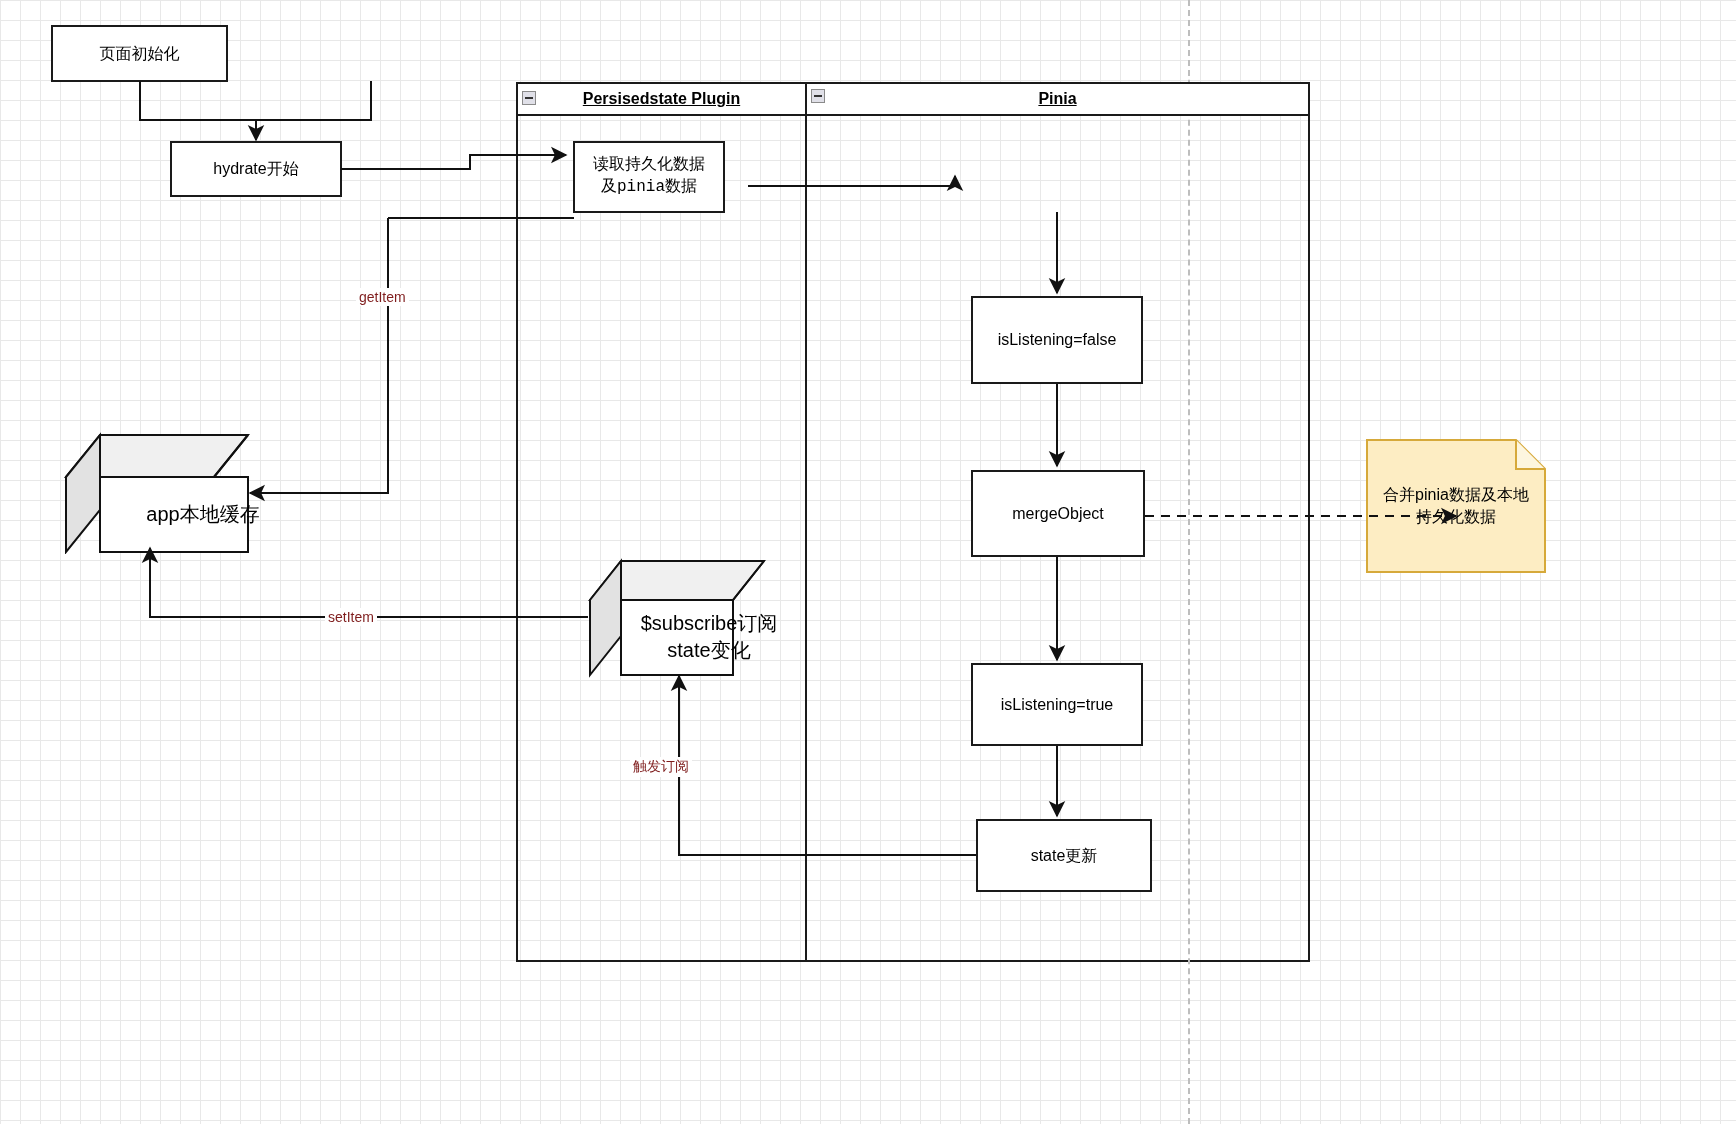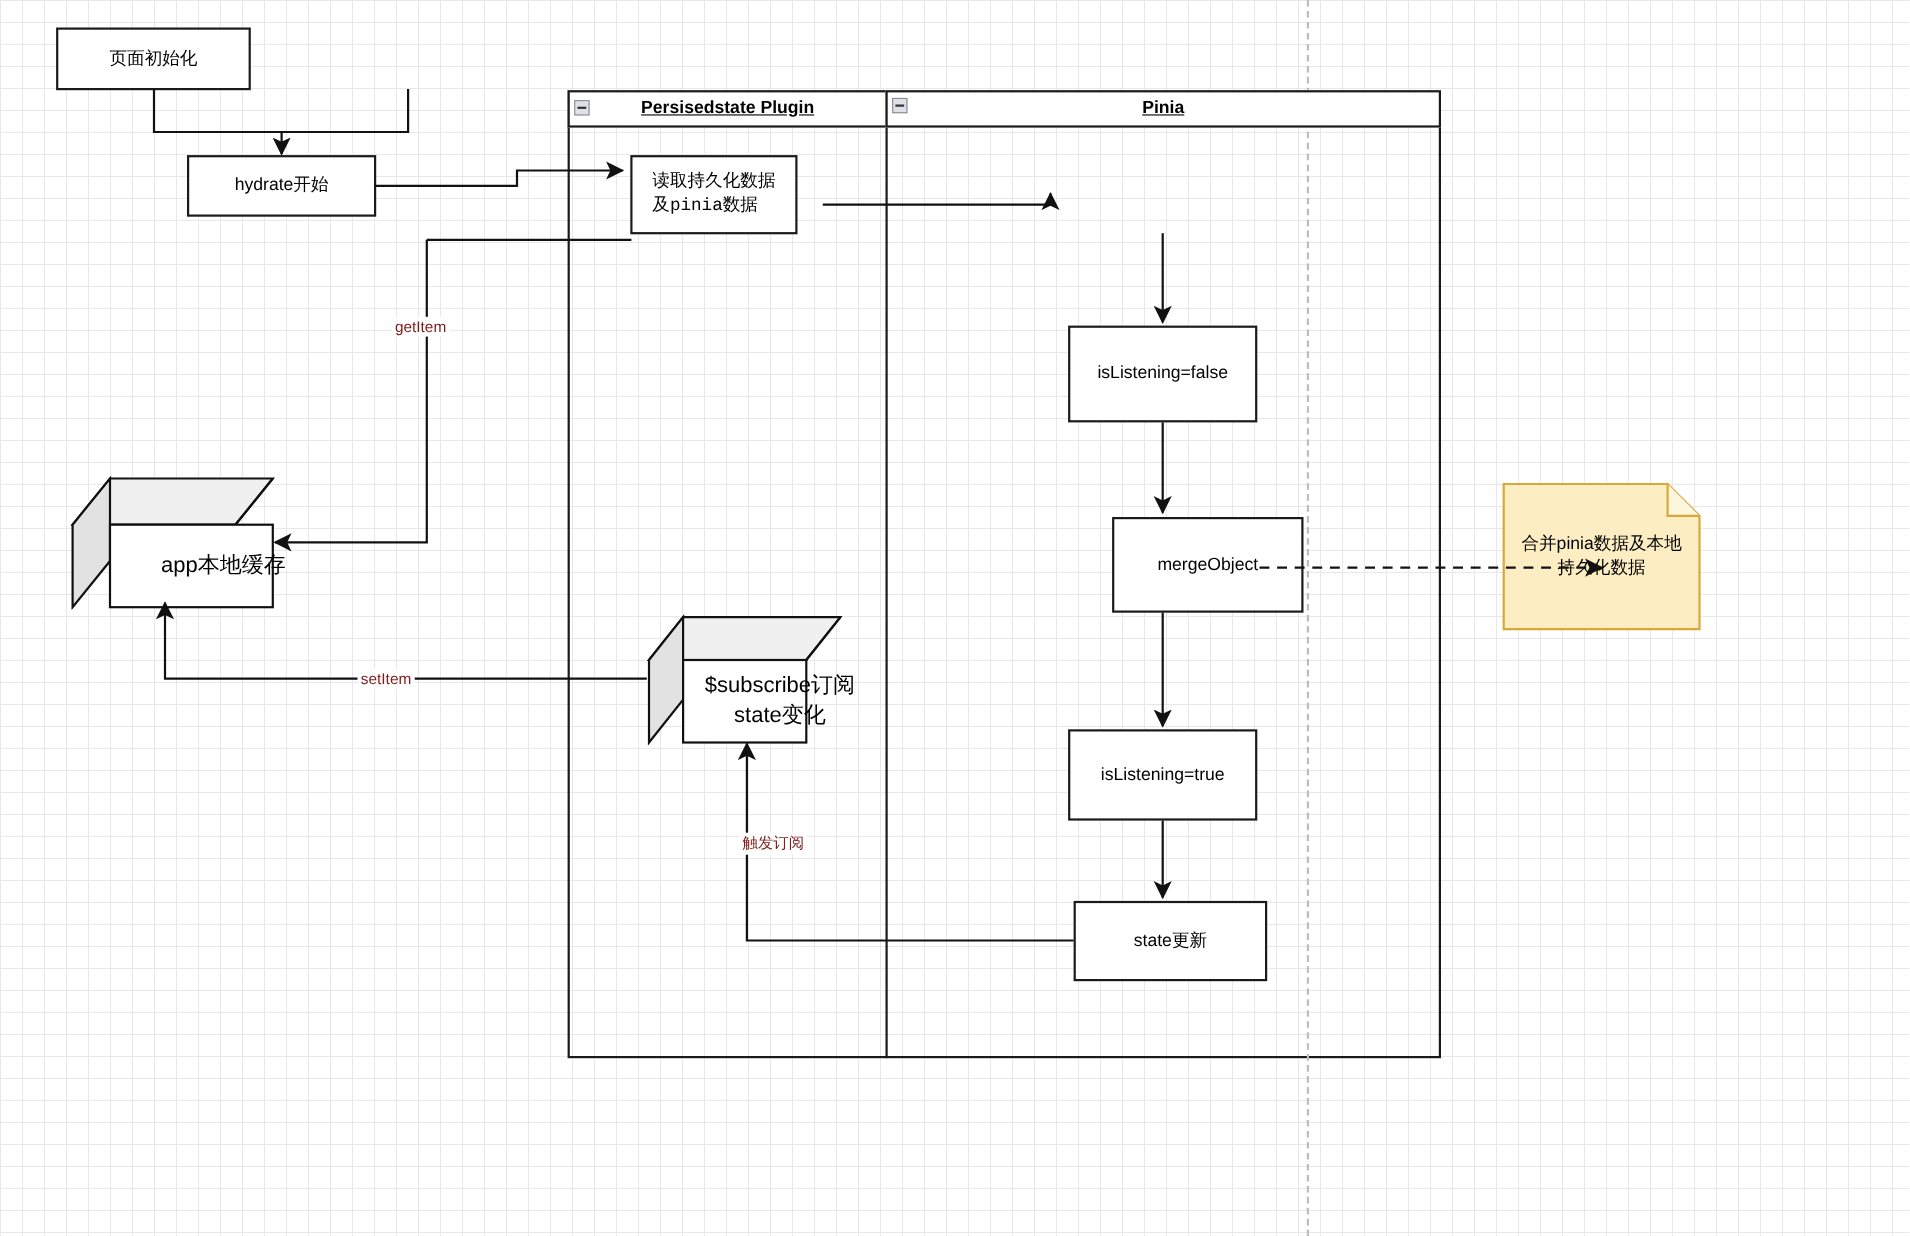--- a/index.html
+++ b/index.html
@@ -16,21 +16,21 @@
       linear-gradient(to bottom, #d2d2d2 1px, transparent 1px);
     background-size:20px 20px,20px 20px,100px 100px,100px 100px;
     background-position:0 0,0 0,0 0,0 0;
   }
   .node{
     position:absolute;
     box-sizing:border-box;
     background:#ffffff;
     border:2px solid #1a1a1a;
     display:flex;align-items:center;justify-content:center;
-    text-align:left;
+    text-align:center;
     font-size:16px;
     color:#000000;
     line-height:1.35;
     white-space:pre-line;
     z-index:4;
   }
   .lane-box{
     position:absolute;
     box-sizing:border-box;
     border:2px solid #1a1a1a;
@@ -160,21 +160,21 @@
 
 
   <div class="node" style="left:170px;top:141px;width:172px;height:56px;">hydrate开始</div>
 
   <div class="node" style="left:573px;top:141px;width:152px;height:72px;font-family:Liberation Mono, monospace;">读取持久化数据
 及pinia数据</div>
 
 
   <div class="node" style="left:971px;top:296px;width:172px;height:88px;">isListening=false</div>
 
-  <div class="node" style="left:1011px;top:470px;width:174px;height:87px;">mergeObject</div>
+  <div class="node" style="left:971px;top:470px;width:174px;height:87px;">mergeObject</div>
 
   <div class="node" style="left:971px;top:663px;width:172px;height:83px;">isListening=true</div>
 
   <div class="node" style="left:976px;top:819px;width:176px;height:73px;">state更新</div>
 
   <svg class="cube" style="left:64px;top:432px;width:186px;height:122px;" viewBox="0 0 186 122">
     <polygon points="2,45 36,3 184,3 150,45" fill="#f0f0f0" stroke="#111" stroke-width="2"></polygon>
     <polygon points="2,45 36,3 36,78 2,120" fill="#e2e2e2" stroke="#111" stroke-width="2"></polygon>
     <rect x="36" y="45" width="148" height="75" fill="#ffffff" stroke="#111" stroke-width="2"></rect>
     <line x1="150" y1="45" x2="184" y2="3" stroke="#111" stroke-width="2"></line>
@@ -194,15 +194,15 @@
     <path d="M1,1 H150 L179,30 V133 H1 Z" fill="#fdedc3" stroke="#d6a93a" stroke-width="2"></path>
     <path d="M150,1 L150,30 L179,30" fill="#fdf6df" stroke="#d6a93a" stroke-width="2"></path>
   </svg>
   <div class="note" style="left:1366px;top:439px;width:180px;height:134px;background:transparent;">合并pinia数据及本地
 持久化数据</div>
 
   <div class="elabel" style="left:356px;top:288px;">getItem</div>
 
   <div class="elabel" style="left:325px;top:608px;">setItem</div>
 
-  <div class="elabel" style="left:672px;top:757px;">触发订阅</div>
+  <div class="elabel" style="left:630px;top:757px;">触发订阅</div>
 
 </div>
 
 </body></html>

